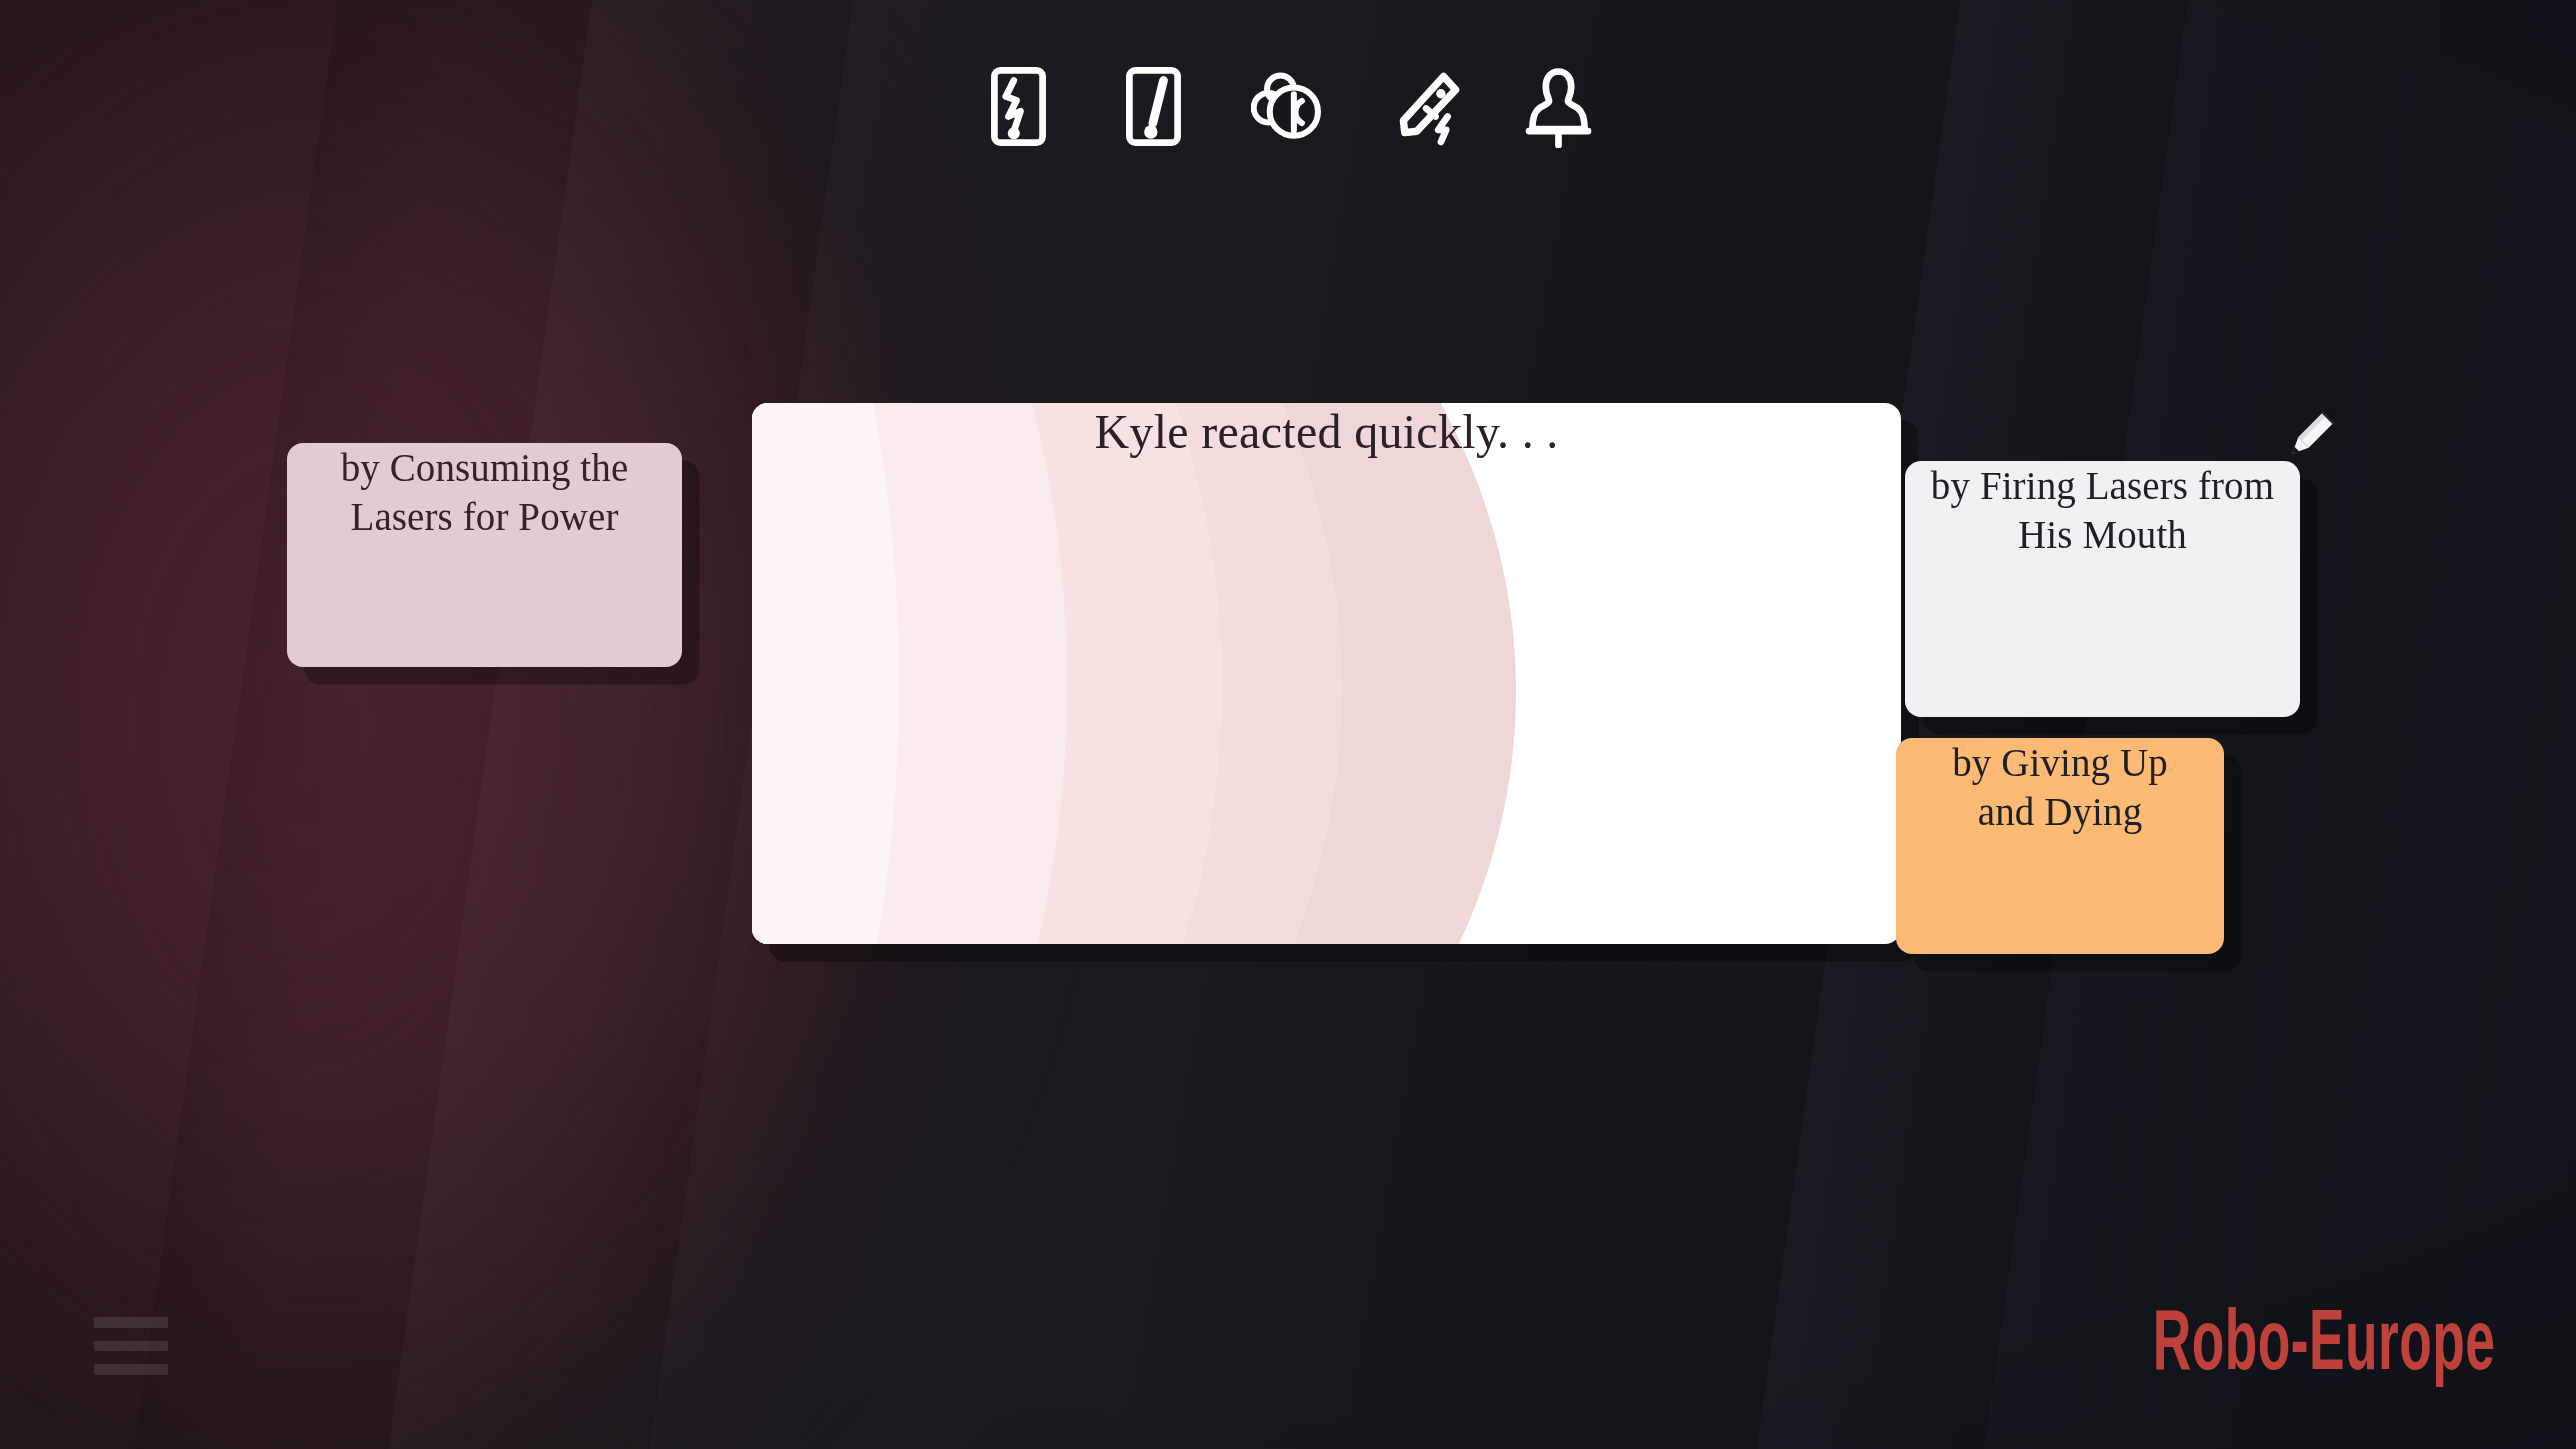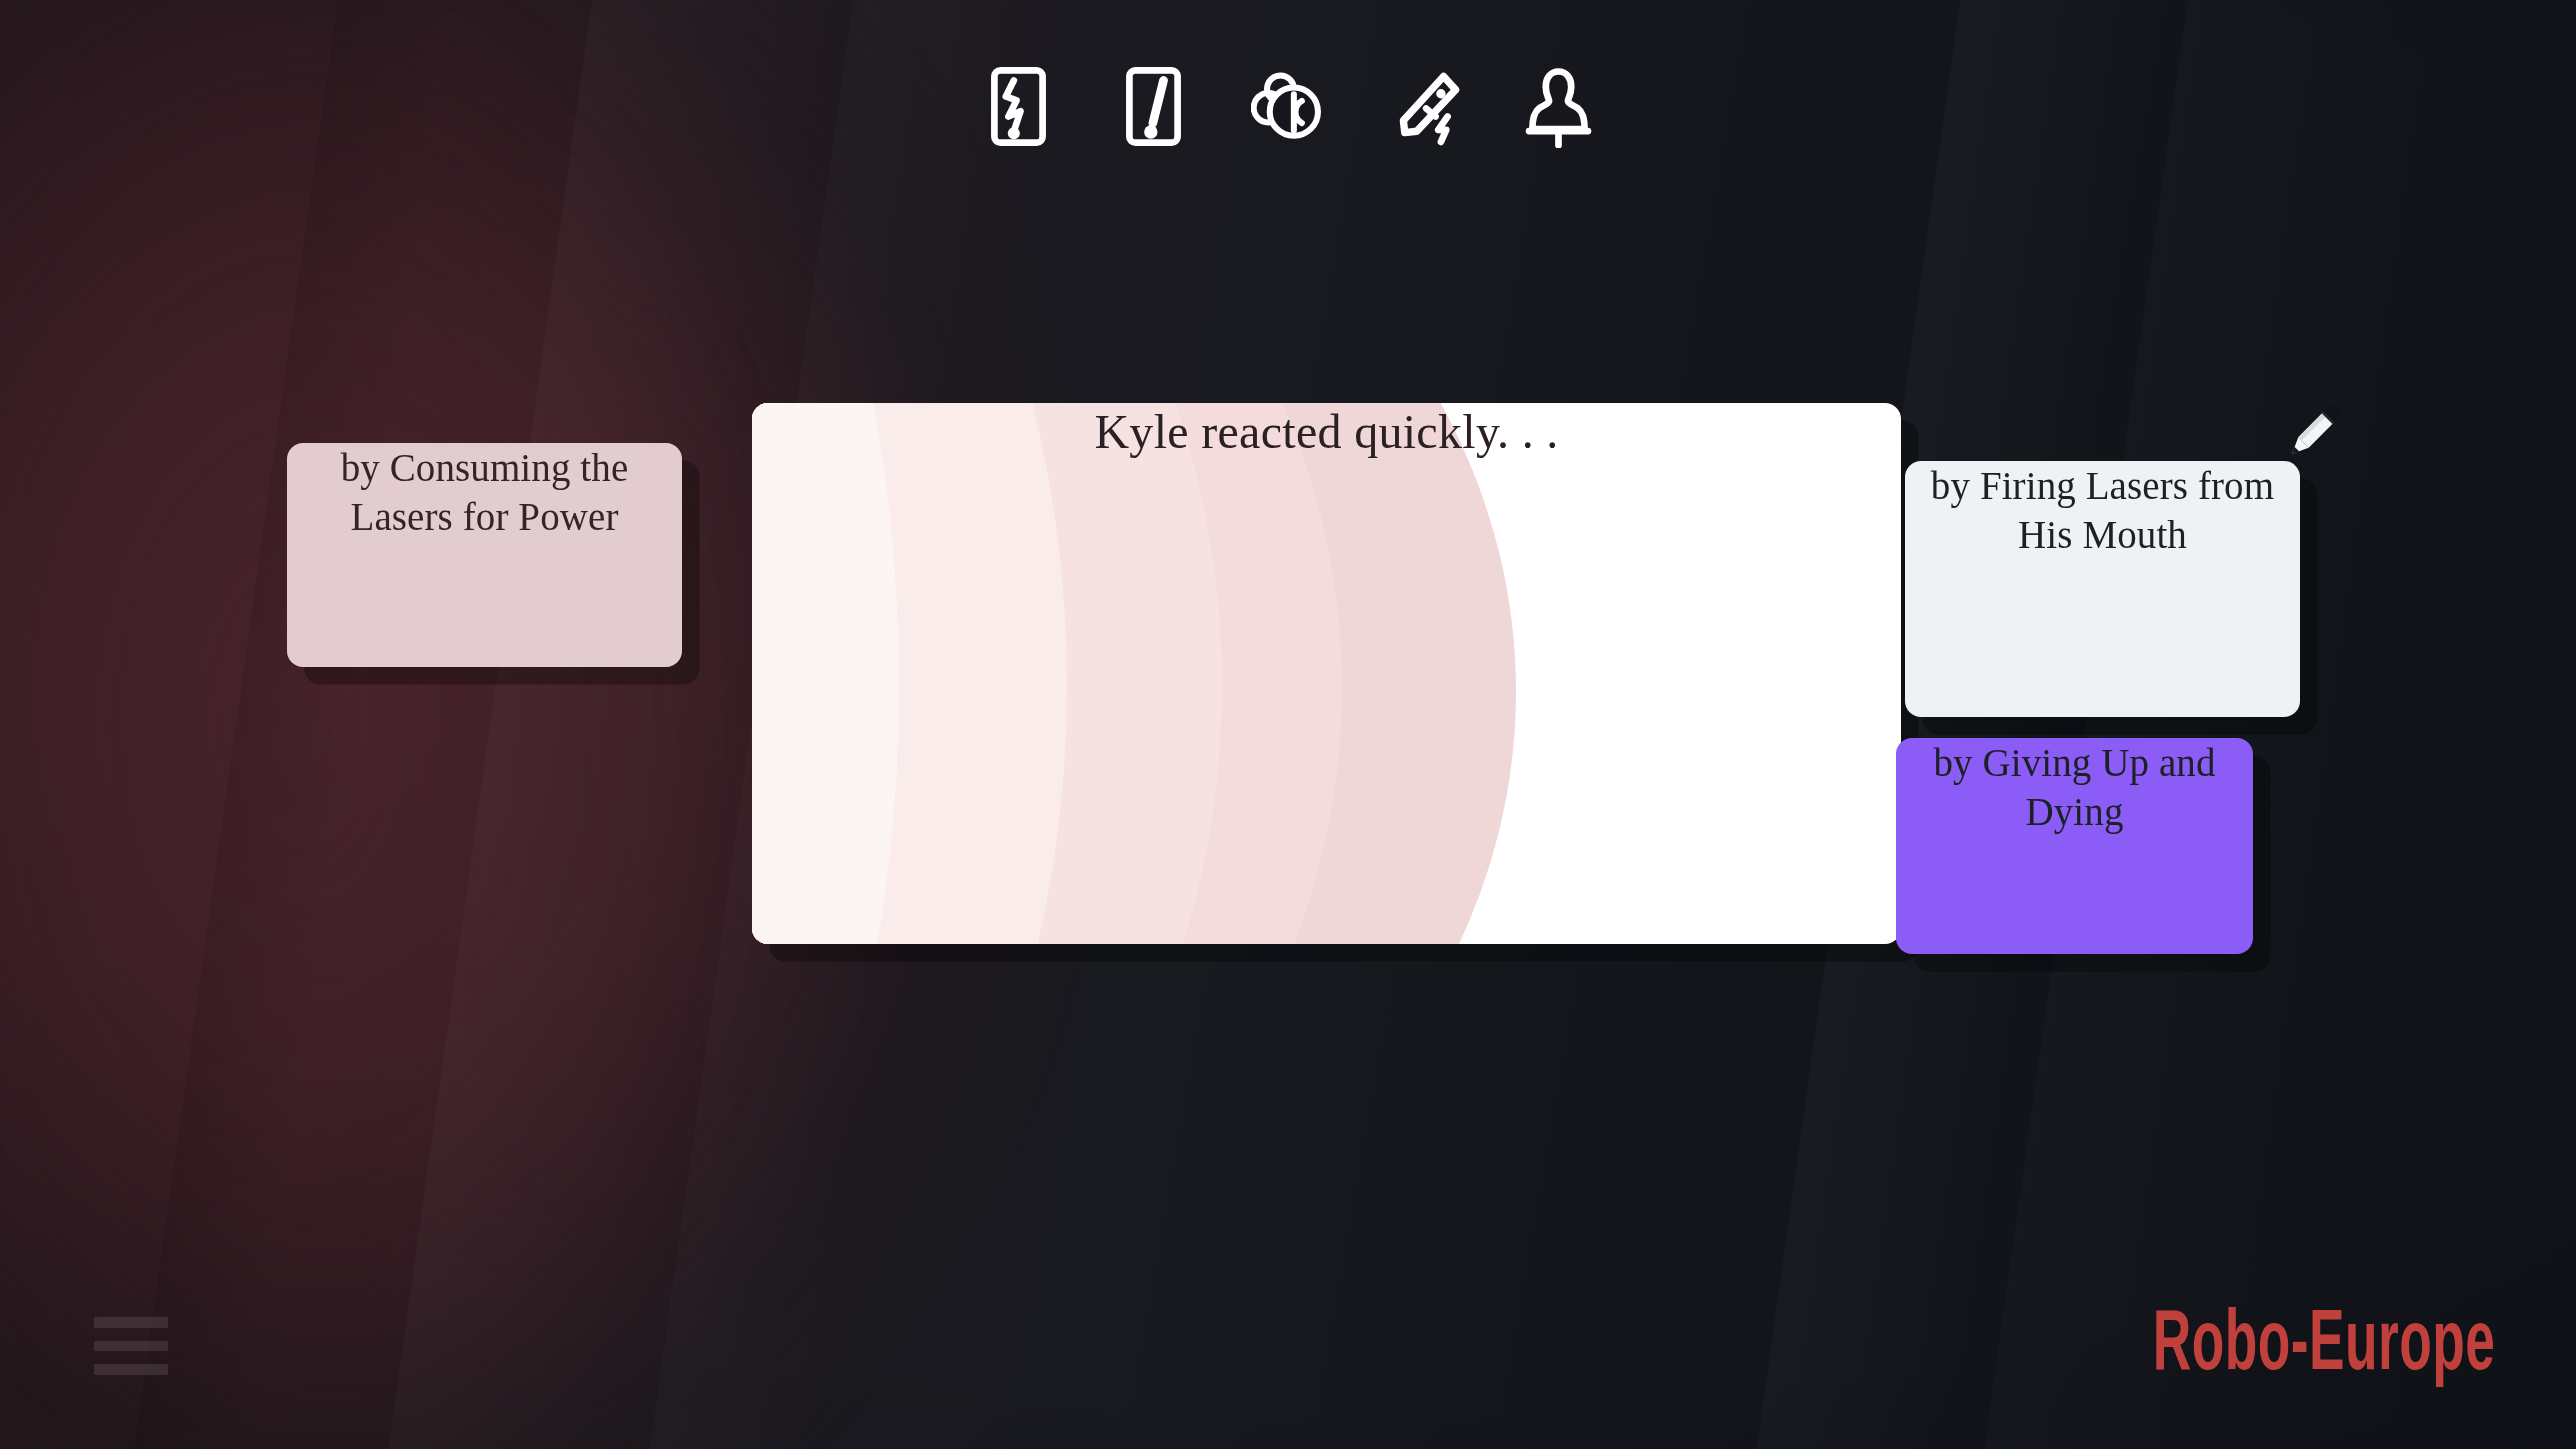--- a/index.html
+++ b/index.html
@@ -144,23 +144,23 @@
     width: 395px;
     height: 256px;
     background: #f0f1f2;
   }
   #card-right-1 .choice-text { color: #1d2025; }
 
   
   #card-right-2 {
     left: 1896px;
     top: 738px;
-    width: 357px;
+    width: 328px;
     height: 216px;
-    background: #8b5cf6;
+    background: #fdba74;
   }
   #card-right-2 .choice-text { color: #1d2025; }
 
   
   #card-center {
     left: 752px;
     top: 403px;
     width: 1149px;
     height: 541px;
     background: #ffffff;

